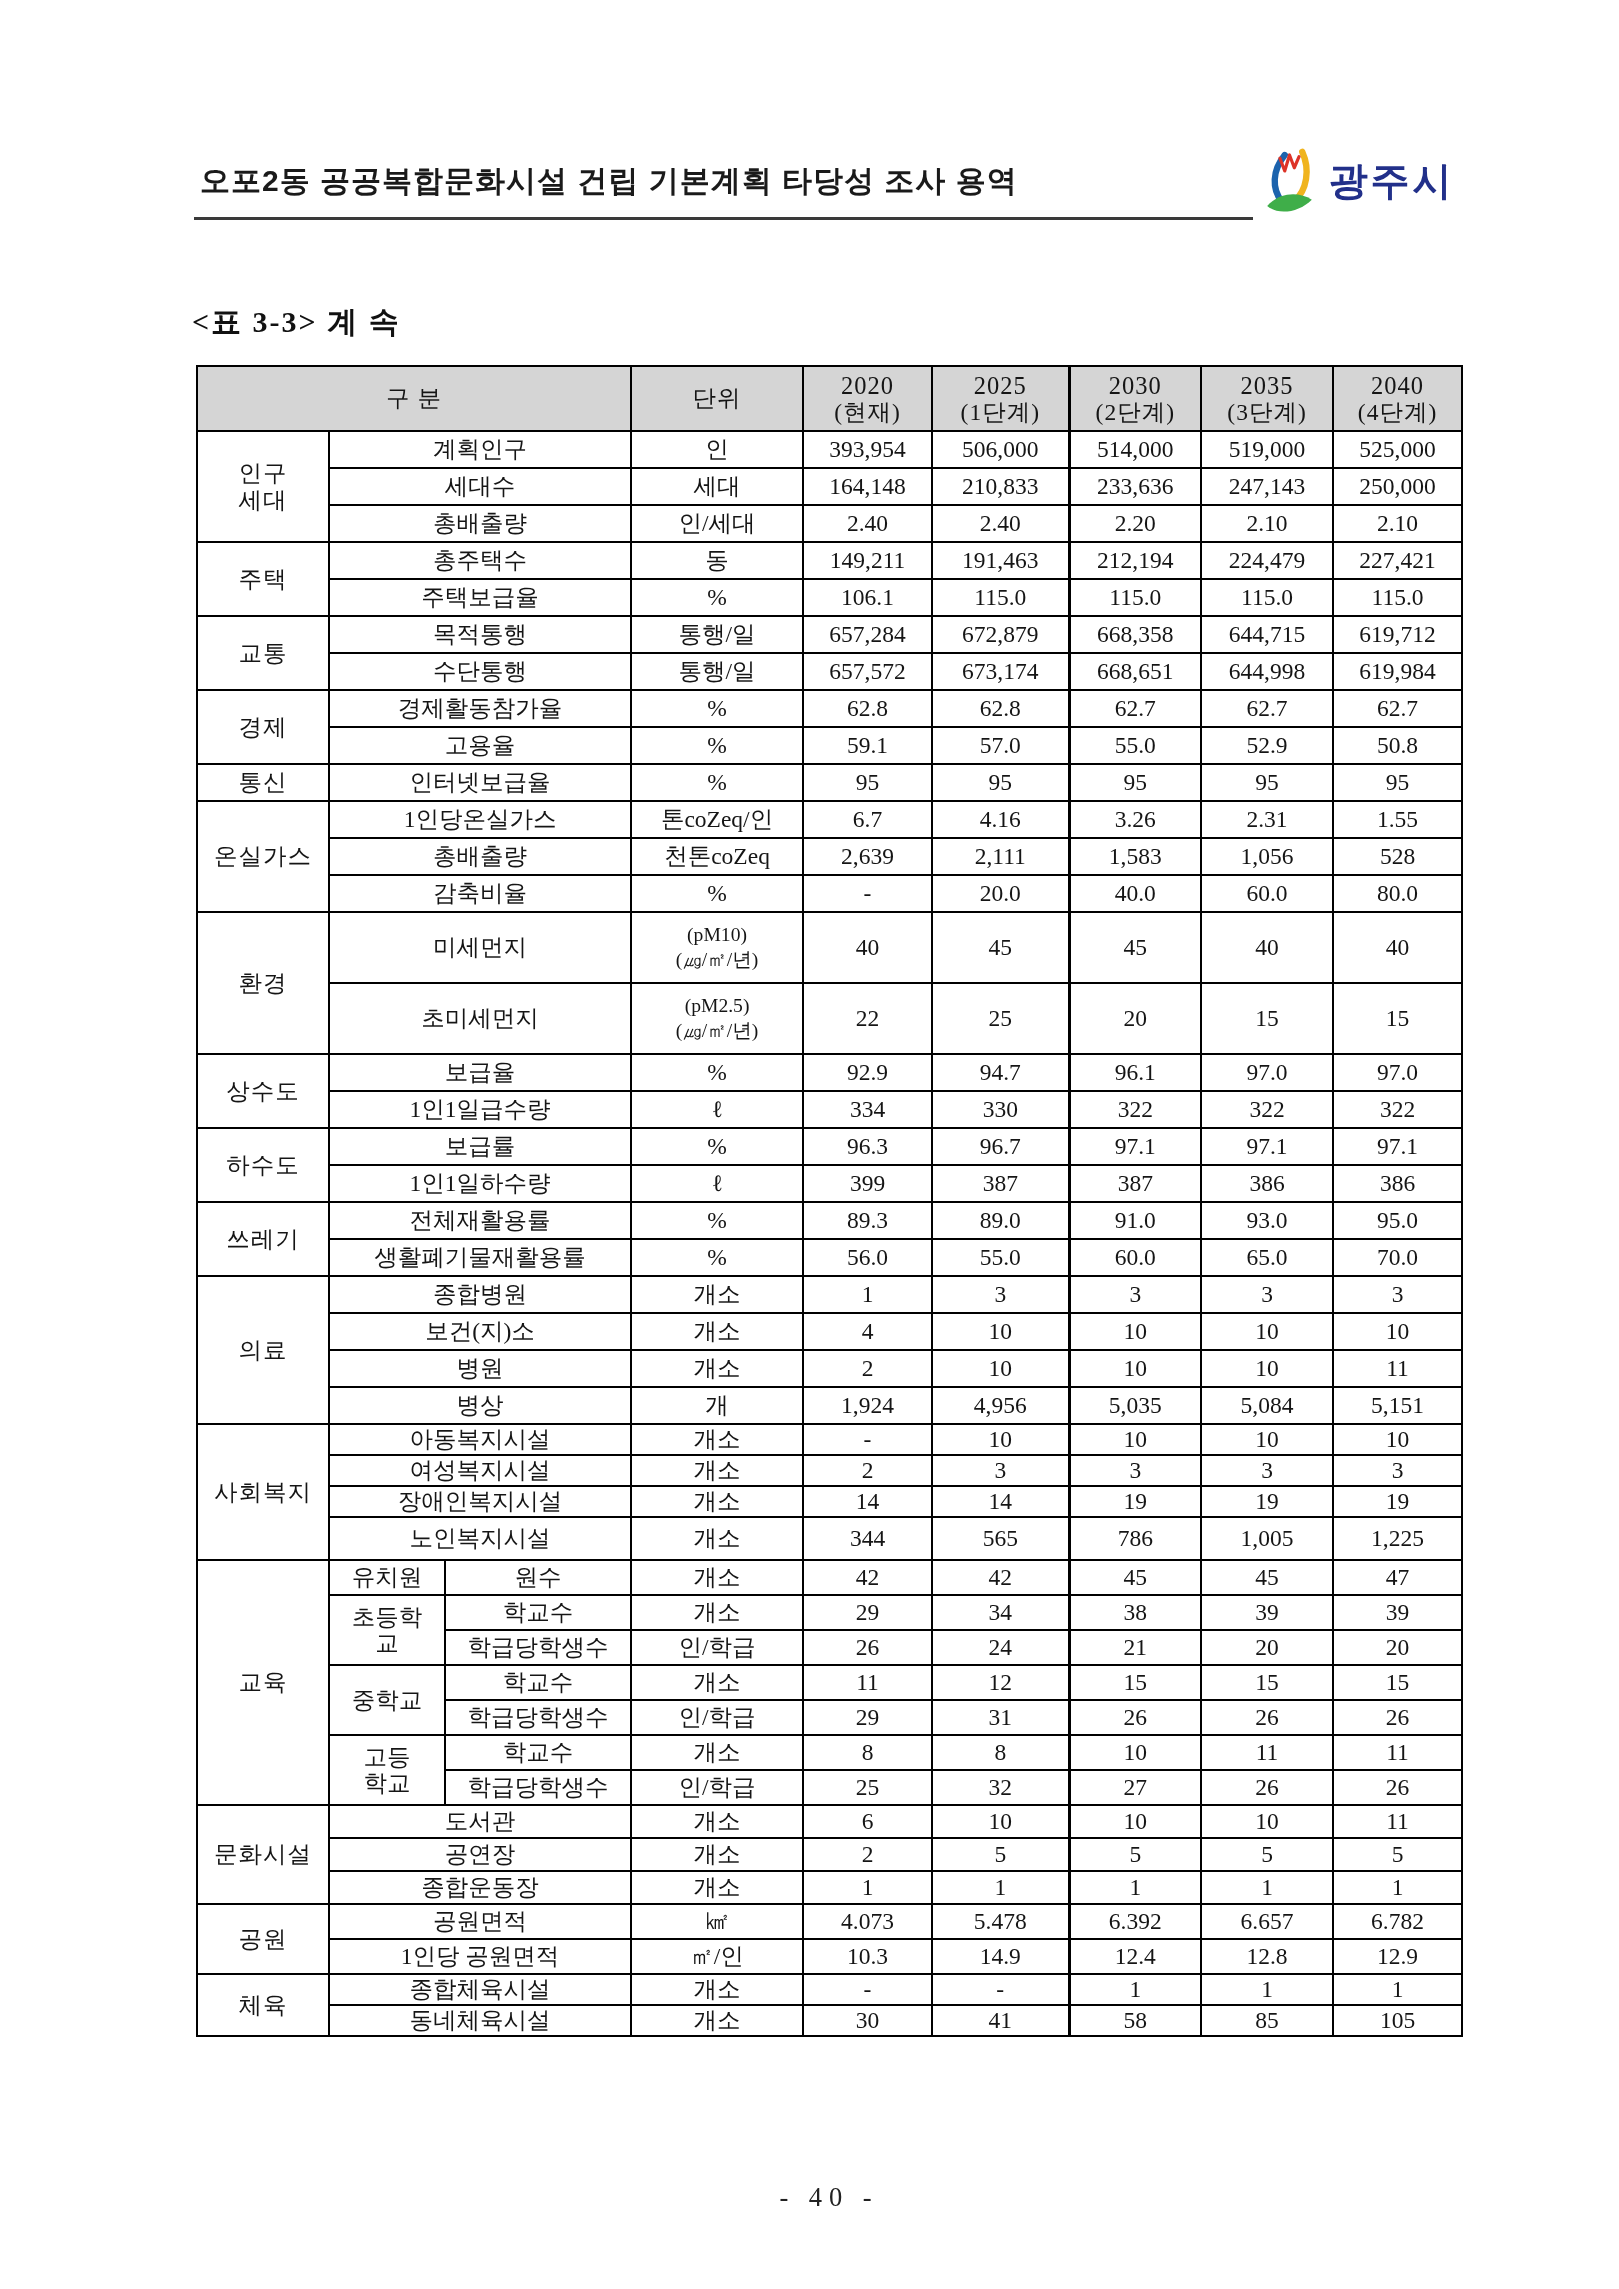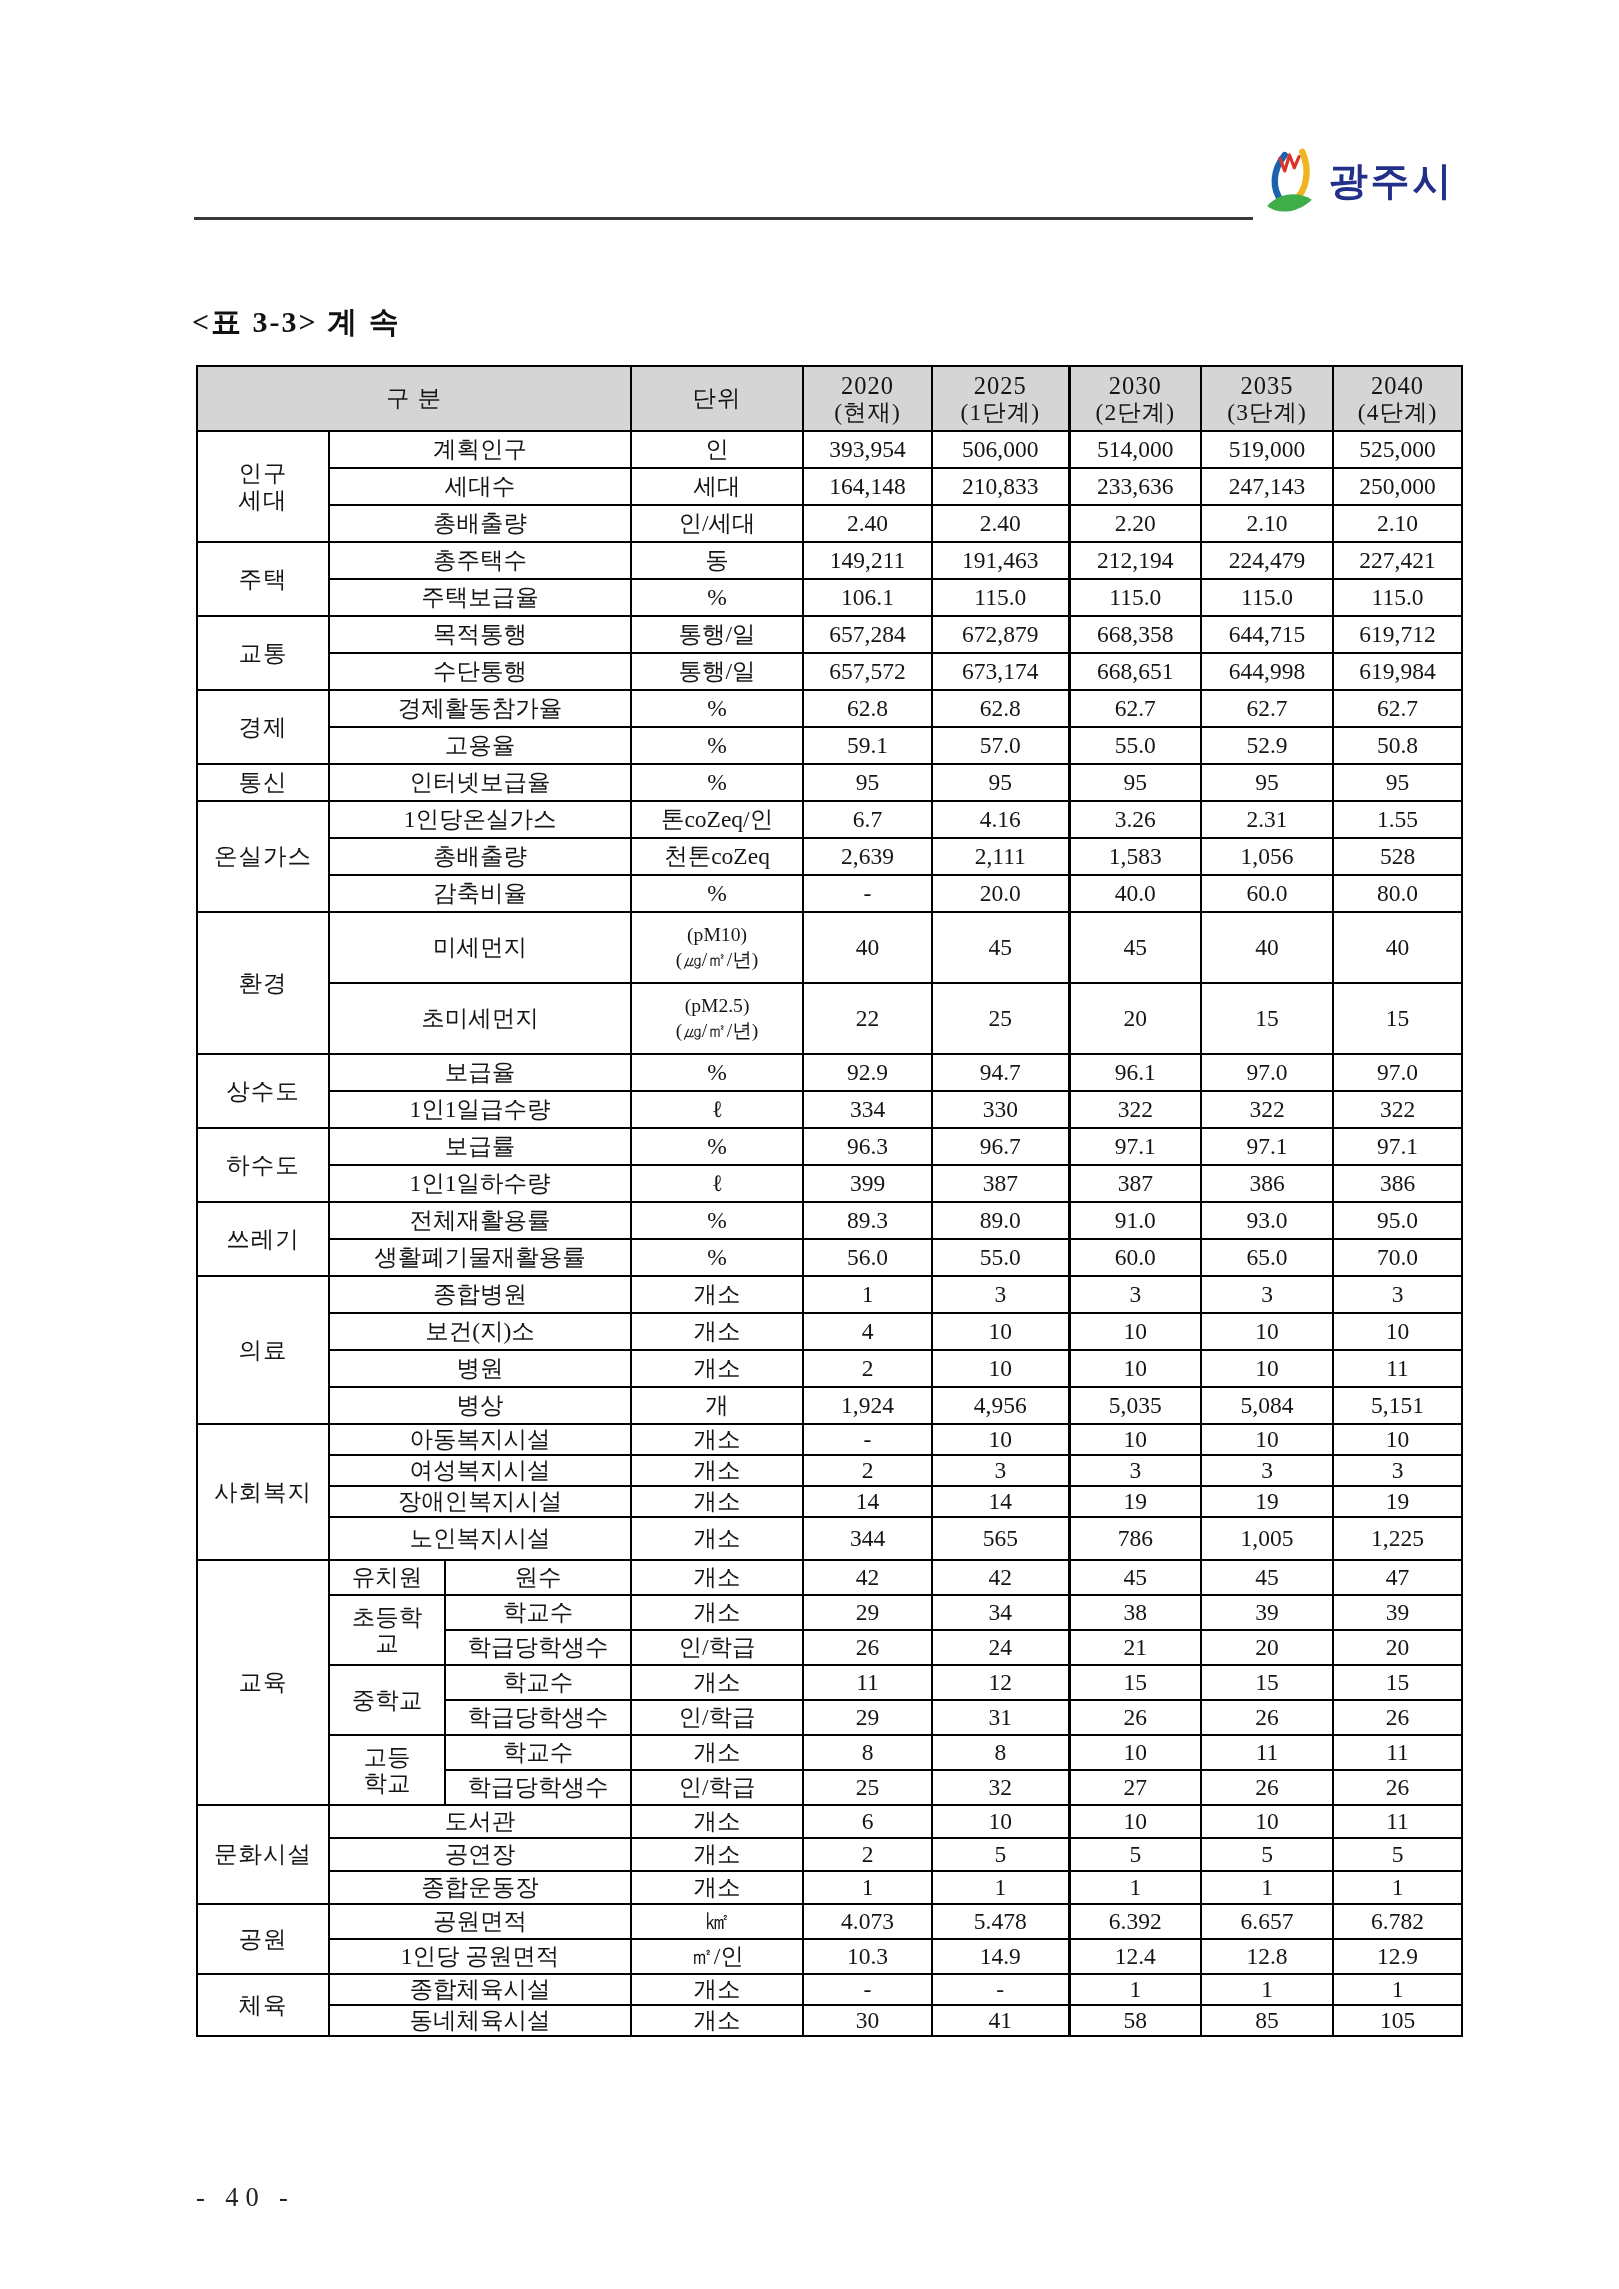--- a/index.html
+++ b/index.html
@@ -52,28 +52,29 @@
   thead th .stg  { font-size:23.5px; }
   td.cat  { white-space:pre-line; letter-spacing:1px; }
   td.sub  { white-space:pre-line; }
   td.unit { letter-spacing:0; }
   td.unit.small { font-size:19.6px; line-height:1.25; white-space:pre-line; }
   td.bR, th.bR { border-right:3.9px solid #000; }
   tr.st > td { border-top:2.9px solid #000; }
   
   .footer {
     position:absolute; left:196px; top:2182px; width:1266px;
-    text-align:left; font-size:26.5px; letter-spacing:6.9px; color:#222;
+    text-align:center; font-size:26.5px; letter-spacing:6.9px; color:#222;
   }
 </style>
 </head>
 <body>
 
 <div class="page">
 
+  <div class="doc-title">오포2동 공공복합문화시설 건립 기본계획 타당성 조사 용역</div>
   <div class="header-rule"></div>
 
   <div class="logo">
     <svg class="logo-mark" viewBox="0 0 64 84" xmlns="http://www.w3.org/2000/svg">
       <path d="M22 68 C10 52 10 30 26 10" fill="none" stroke="#1c63ad" stroke-width="8" stroke-linecap="round"></path>
       <path d="M38 68 C54 54 58 28 48 6" fill="none" stroke="#f0b41e" stroke-width="8" stroke-linecap="round"></path>
       <path d="M20 14 L26 30 L32 10 L38 26 L44 12" fill="none" stroke="#dd3327" stroke-width="4" stroke-linejoin="round" stroke-linecap="round"></path>
       <path d="M4 74 C20 56 44 56 60 66 C44 82 18 86 4 74 Z" fill="#3fae49"></path>
     </svg>
     <span class="logo-text">광주시</span>

